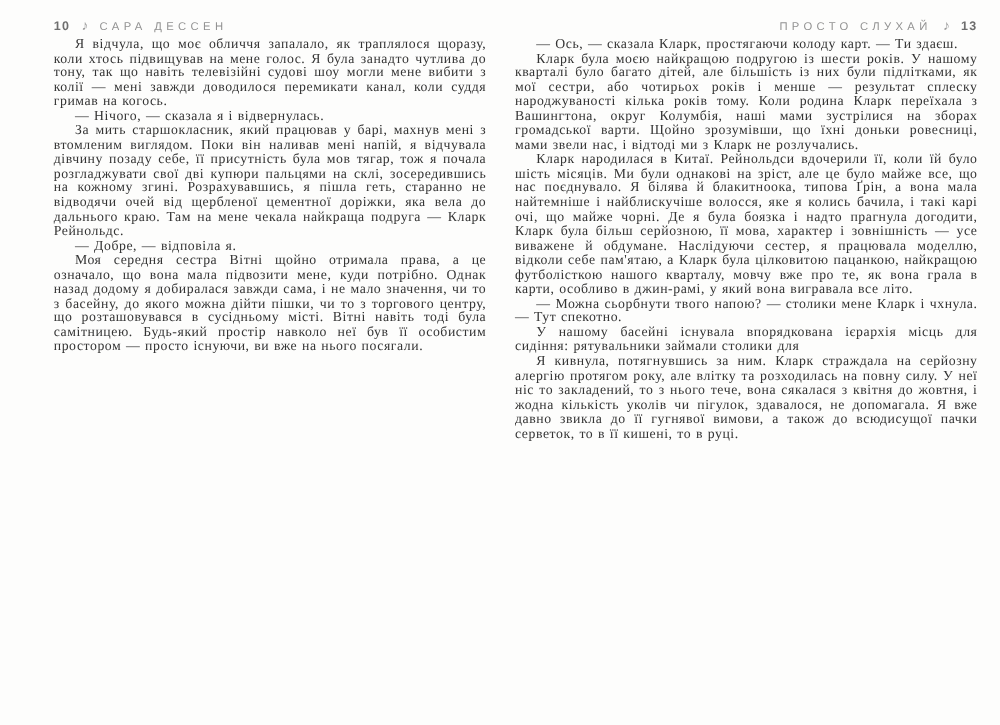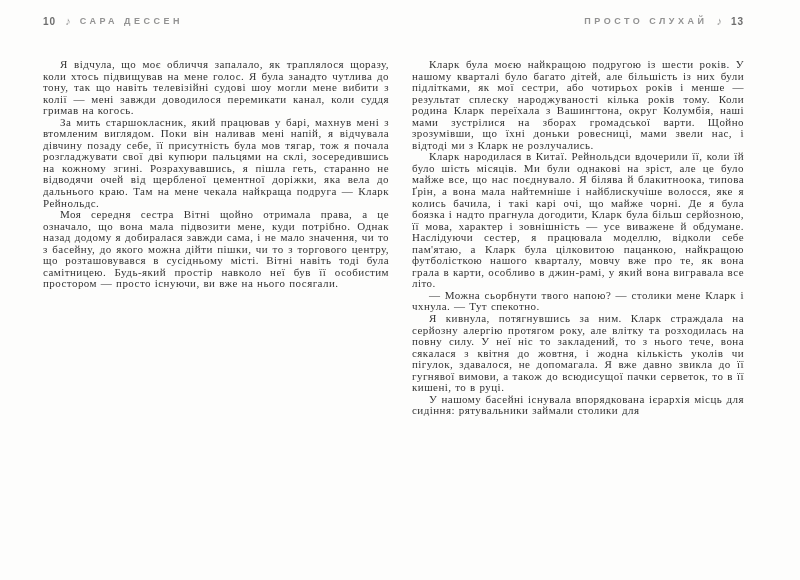--- a/index.html
+++ b/index.html
@@ -16,50 +16,49 @@
     overflow: hidden;
     font-family: "Liberation Serif", "DejaVu Serif", serif;
   }
   .page {
     box-sizing: border-box;
     width: 400px;
     height: 580px;
     padding-top: 16px;
   }
   .page.left  { padding-left: 43px; padding-right: 11px; }
-  .page.right { padding-left: 12px; padding-right: 56px; }
+  .page.right { padding-left: 12px; padding-right: 18px; }
 
   .running-head {
     height: 14px;
     display: flex;
     font-family: "Liberation Sans", "DejaVu Sans", sans-serif;
     font-size: 9px;
     color: #8f8f8f;
   }
   .page.right .running-head { justify-content: flex-end; }
   .running-title {
     letter-spacing: 3.5px;
-    font-weight: 700;
+    font-weight: 400;
     color: #929292;
   }
   .page-number {
     font-weight: 700;
     font-size: 10px;
     letter-spacing: 1px;
     color: #6e6e6e;
   }
   .note-icon {
     font-size: 11px;
     color: #9a9a9a;
     margin: 0 9px;
     transform: translateY(-1px);
   }
 
   .body-text {
-    margin-top: 29px;
     color: #343434;
     font-size: 11px;
     line-height: 11.55px;
     letter-spacing: 0.45px;
     word-spacing: 0.6px;
     text-align: justify;
     hyphens: auto;
     -webkit-hyphens: auto;
   }
   .body-text p.para {
@@ -73,33 +72,36 @@
 <div class="spread">
 
   <div class="page left">
     <div class="running-head">
       <span class="page-number">10</span>
       <span class="note-icon">♪</span>
       <span class="running-title">САРА ДЕССЕН</span>
     </div>
     <div class="body-text">
         <p class="para">Я відчула, що моє обличчя запалало, як траплялося щоразу, коли хтось підвищував на мене голос. Я була занадто чутлива до тону, так що навіть телевізійні судові шоу могли мене вибити з колії — мені завжди доводилося перемикати канал, коли суддя гримав на когось.</p>
+        <p class="para">— Нічого, — сказала я і відвернулась.</p>
         <p class="para">За мить старшокласник, який працював у барі, махнув мені з втомленим виглядом. Поки він наливав мені напій, я відчувала дівчину позаду себе, її присутність була мов тягар, тож я почала розгладжувати свої дві купюри пальцями на склі, зосередившись на кожному згині. Розрахувавшись, я пішла геть, старанно не відводячи очей від щербленої цементної доріжки, яка вела до дальнього краю. Там на мене чекала найкраща подруга — Кларк Рейнольдс.</p>
+        <p class="para">— Добре, — відповіла я.</p>
         <p class="para">Моя середня сестра Вітні щойно отримала права, а це означало, що вона мала підвозити мене, куди потрібно. Однак назад додому я добиралася завжди сама, і не мало значення, чи то з басейну, до якого можна дійти пішки, чи то з торгового центру, що розташовувався в сусідньому місті. Вітні навіть тоді була самітницею. Будь-який простір навколо неї був її особистим простором — просто існуючи, ви вже на нього посягали.</p>
       </div>
   </div>
 
   <div class="page right">
     <div class="running-head">
       <span class="running-title">ПРОСТО СЛУХАЙ</span>
       <span class="note-icon">♪</span>
       <span class="page-number">13</span>
     </div>
     <div class="body-text">
+        <p class="para">— Ось, — сказала Кларк, простягаючи колоду карт. — Ти здаєш.</p>
         <p class="para">Кларк була моєю найкращою подругою із шести років. У нашому кварталі було багато дітей, але більшість із них були підлітками, як мої сестри, або чотирьох років і менше — результат сплеску народжуваності кілька років тому. Коли родина Кларк переїхала з Вашингтона, округ Колумбія, наші мами зустрілися на зборах громадської варти. Щойно зрозумівши, що їхні доньки ровесниці, мами звели нас, і відтоді ми з Кларк не розлучались.</p>
         <p class="para">Кларк народилася в Китаї. Рейнольдси вдочерили її, коли їй було шість місяців. Ми були однакові на зріст, але це було майже все, що нас поєднувало. Я білява й блакитноока, типова Ґрін, а вона мала найтемніше і найблискучіше волосся, яке я колись бачила, і такі карі очі, що майже чорні. Де я була боязка і надто прагнула догодити, Кларк була більш серйозною, її мова, характер і зовнішність — усе виважене й обдумане. Наслідуючи сестер, я працювала моделлю, відколи себе пам'ятаю, а Кларк була цілковитою пацанкою, найкращою футболісткою нашого кварталу, мовчу вже про те, як вона грала в карти, особливо в джин-рамі, у який вона вигравала все літо.</p>
         <p class="para">— Можна сьорбнути твого напою? — столики мене Кларк і чхнула. — Тут спекотно.</p>
+        <p class="para">У нашому басейні існувала впорядкована ієрархія місць для сидіння: рятувальники займали столики для</p>
         <p class="para">Я кивнула, потягнувшись за ним. Кларк страждала на серйозну алергію протягом року, але влітку та розходилась на повну силу. У неї ніс то закладений, то з нього тече, вона сякалася з квітня до жовтня, і жодна кількість уколів чи пігулок, здавалося, не допомагала. Я вже давно звикла до її гугнявої вимови, а також до всюдисущої пачки серветок, то в її кишені, то в руці.</p>
-        <p class="para">У нашому басейні існувала впорядкована ієрархія місць для сидіння: рятувальники займали столики для</p>
       </div>
   </div>
 
 </div>
 
 </body></html>

